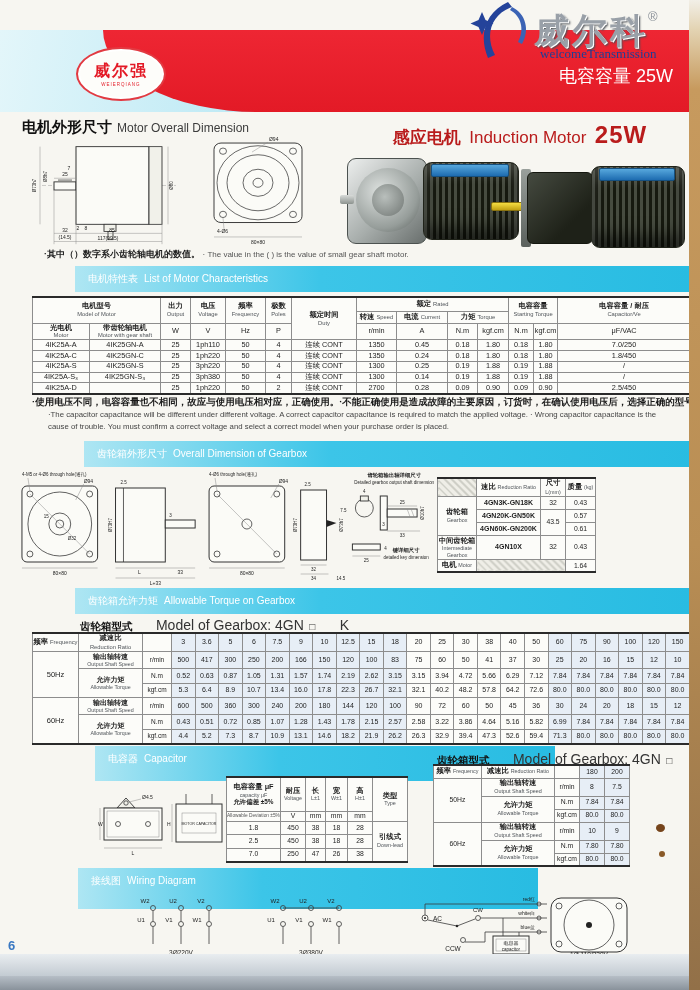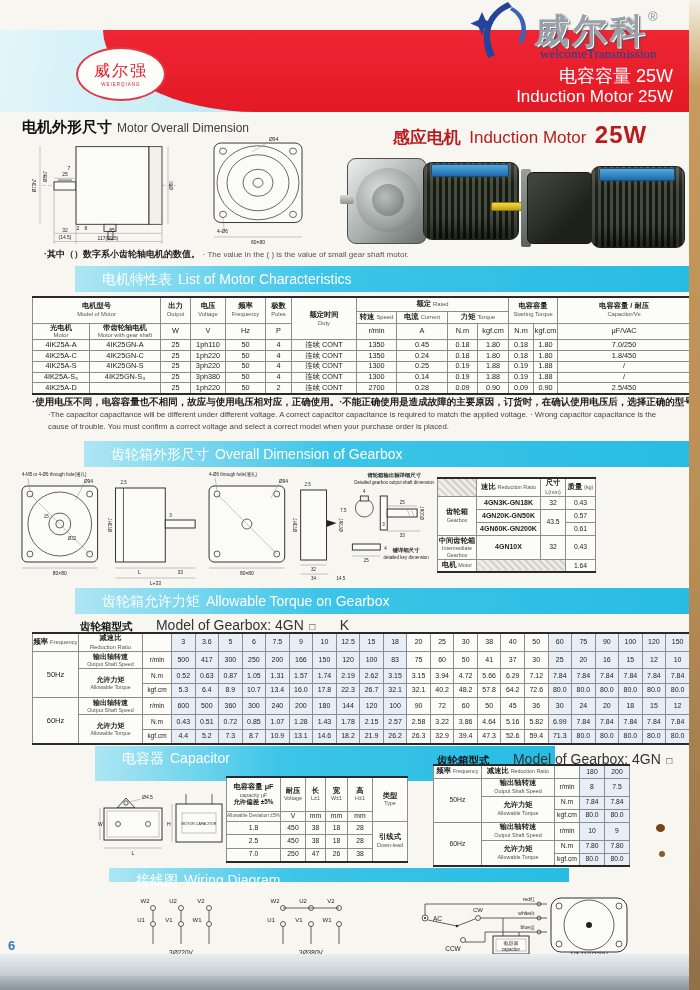--- a/index.html
+++ b/index.html
@@ -6,31 +6,31 @@
 body{background:#9a948a;font-family:"Liberation Sans",sans-serif}
 .page{position:relative;width:700px;height:990px;background:#f7f6f1;overflow:hidden;margin:0 auto}
 .abs{position:absolute}
 
 .hdr-band{top:30px;left:0;width:689px;height:82px;background:linear-gradient(100deg,#e3f6fa,#bfeaf5 35%,#8fdaef 70%,#7ed2ec)}
 .hdr-red{position:absolute;left:103px;top:0;right:0;bottom:0;background:linear-gradient(180deg,#ee2633,#e31a26);border-bottom-left-radius:155px 82px}
 .hdr-title{position:absolute;right:16px;top:36px;text-align:right;color:#fff;line-height:1.15}
 .hdr-title-cn{font-size:18px}
 .hdr-title-en{font-size:17px}
 .oval-logo{left:76px;top:47px;width:90px;height:54px;background:#fdfdfa;border:2px solid #e23a42;border-radius:50%;text-align:center;box-shadow:0 0 0 2px #fff inset}
-.oval-name{margin-top:12px;font-size:16px;font-weight:normal;color:#e31a26;letter-spacing:2px}
+.oval-name{margin-top:12px;font-size:16px;font-weight:bold;color:#e31a26;letter-spacing:2px}
 .oval-sub{font-size:4.5px;color:#e31a26;letter-spacing:1px}
 .brand-right{left:468px;top:0;width:228px;height:72px}
 .brand-row{position:absolute;left:66px;top:8px;white-space:nowrap}
 .brand-name{font-size:35px;font-weight:bold;color:#99a0a8;letter-spacing:3px;text-shadow:1px 1px 0 #fff,2px 2px 2px #4a4f55}
 .brand-reg{font-size:13px;color:#8a9098;vertical-align:22px}
 .brand-tag{position:absolute;left:72px;top:46px;font-family:"Liberation Serif",serif;font-size:13px;color:#1d3f97}
 
 .sec-title{font-size:15px;font-weight:bold;color:#111;white-space:nowrap}
 .sec-title .en{font-weight:normal;font-size:12px;color:#3c3c3c;margin-left:5px}
-.band{height:26px;background:linear-gradient(90deg,#aee6f3,#3cc5e8 40%,#28bce2);color:#fff;font-size:14px;line-height:26px;padding-left:27px;white-space:nowrap}
+.band{height:26px;background:linear-gradient(90deg,#aee6f3,#3cc5e8 40%,#28bce2);color:#fff;font-size:10px;line-height:26px;padding-left:13px;white-space:nowrap}
 .band .band-en{margin-left:6px}
 .prod-title{text-align:center;white-space:nowrap;color:#b91c1c}
 .prod-cn{font-size:17px;font-weight:bold}
 .prod-en{font-size:17px;margin:0 4px}
 .prod-pw{font-size:24px;font-weight:bold;letter-spacing:1px}
 .note1{font-size:9px;color:#222;white-space:nowrap}
 .note1 .cnb{font-weight:bold}
 .note-cn{font-size:9.5px;font-weight:bold;color:#1a1a1a;white-space:nowrap}
 .note-en{font-size:7.8px;color:#444;width:618px;line-height:1.5}
 
@@ -100,21 +100,20 @@
 </style>
 </head>
 <body>
 
 <div class="page">
 
   <div class="abs hdr-band">
     <div class="hdr-red"></div>
     <div class="hdr-title">
       <div class="hdr-title-cn">电容容量 25W</div>
-      <div class="hdr-title-en">Induction Motor 25W</div>
     </div>
   </div>
   <div class="abs oval-logo">
     <div class="oval-name">威尔强</div>
     <div class="oval-sub">WEIERQIANG</div>
   </div>
   <div class="abs brand-right">
     <svg width="66" height="68" viewBox="0 0 66 68">
       <path d="M40 2 C18 12 10 34 20 58 L27 55 C16 34 24 14 44 7 Z" fill="#24439a"></path>
       <path d="M44 7 C58 14 62 30 54 44 L50 42 C57 29 53 16 42 10 Z" fill="#3b63b5"></path>
@@ -884,21 +883,21 @@
       <td class="sh">7.80</td>
     </tr>
     <tr style="height:13px">
       <td>kgf.cm</td>
       <td class="sh">80.0</td>
       <td class="sh">80.0</td>
     </tr>
   </tbody>
     </table>
 
-  <div class="abs band" style="left:109px;top:868px;width:460px;height:14px;line-height:25px">
+  <div class="abs band" style="left:78px;top:868px;width:460px;height:41px;line-height:25px">
     <span class="band-cn">接线图</span><span class="band-en">Wiring Diagram</span>
   </div>
 
   <svg class="abs" style="left:95px;top:894px" width="596" height="64" viewBox="0 0 596 64">
 
     <text class="wt" x="50" y="9" text-anchor="middle">W2</text>
     <text class="wt" x="78" y="9" text-anchor="middle">U2</text>
     <text class="wt" x="106" y="9" text-anchor="middle">V2</text>
     <circle class="ln" cx="58" cy="14" r="2.5"></circle>
       <circle class="ln" cx="86" cy="14" r="2.5"></circle>

